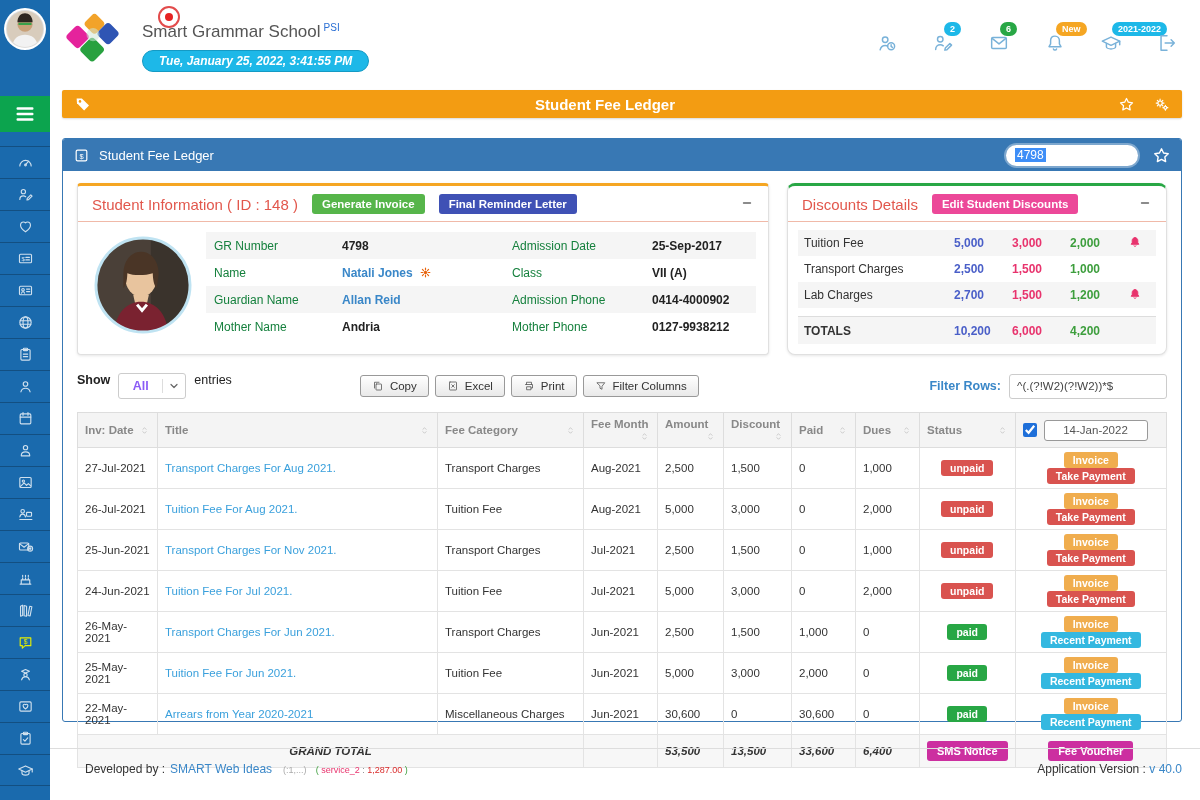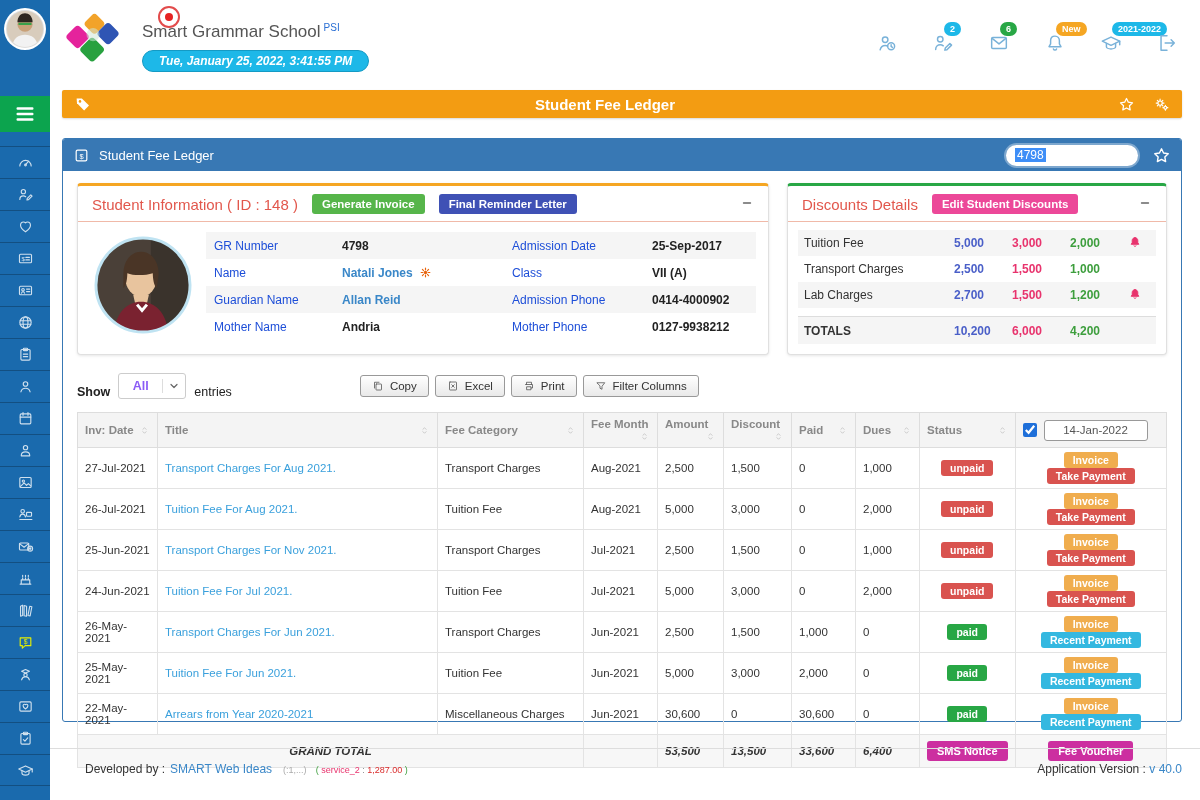--- a/index.html
+++ b/index.html
@@ -47,51 +47,51 @@
   .panel-header .p-title { color:#fff; font-size:13px; margin-left:9px; flex:1; }
   .search-pill { width:132px; height:21px; background:#fff; border-radius:11px; display:flex; align-items:center; padding:0 9px; box-shadow:0 0 0 2px rgba(255,255,255,.35); }
   .search-pill span { background:#3e8ef7; color:#fff; font-size:12px; padding:0 2px; }
   .panel-header .star-ic { width:19px; height:19px; color:#fff; margin-left:14px; cursor:pointer; }
   .panel-body { padding:12px 14px; }
 
   
   .cards-row { display:flex; gap:18px; }
   .card { border:1px solid #e0e0e0; border-radius:4px; box-shadow:0 1px 3px rgba(0,0,0,.10); background:#fff; }
   .card.student { width:692px; border-top:3px solid #f5a623; }
-  .card.discounts { flex:1; border-top:3px solid #28a745; }
+  .card.discounts { flex:1; border-top:3px solid #28a745;border-radius:8px; }
   .card-head { display:flex; align-items:center; gap:14px; padding:8px 14px 7px; border-bottom:1px solid #f0b9a8; }
   .card-title { color:#e2574c; font-size:15px; }
   .btn { border:none; border-radius:3px; color:#fff; font-size:11.5px; font-weight:bold; padding:4px 10px; cursor:pointer; font-family:inherit; }
   .btn.green { background:#56b54a; }
   .btn.indigo { background:#3f51b5; }
   .btn.orange { background:#ec4899; }
   .collapse-btn { margin-left:auto; color:#666; cursor:pointer; font-size:14px; }
   .collapse-btn svg { width:14px; height:14px; }
   .student-body { display:flex; align-items:flex-start; padding:10px 12px; }
   .photo { width:98px; height:98px; margin:4px 14px 0 4px; flex:0 0 auto; }
   .photo svg { width:98px; height:98px; }
   .fields { flex:1; font-size:12px; }
   .f-row { display:grid; grid-template-columns:128px 170px 140px 1fr; align-items:center; min-height:27px; padding:0 8px; }
   .f-row:nth-child(odd) { background:#f5f5f5; }
-  .f-label { color:#1d4ed8; }
+  .f-label { color:#15803d; }
   .f-value { font-weight:bold; color:#222; }
   .f-value.link { color:#3a87c8; cursor:pointer; }
   .sun-ic { width:13px; height:13px; vertical-align:-2px; margin-left:6px; }
 
   .disc-body { padding:8px 10px 10px; font-size:12px; }
   .d-row { display:grid; grid-template-columns:1fr 58px 58px 58px 22px; align-items:center; min-height:26px; padding:0 6px; }
   .d-row:nth-child(odd) { background:#f5f5f5; }
   .d-num { font-weight:bold; }
   .c-blue { color:#4a5fc8; } .c-pink { color:#e8336d; } .c-green { color:#3d9e3d; }
   .bell-ic { width:14px; height:14px; color:#e8336d; }
   .d-total { display:grid; grid-template-columns:1fr 58px 58px 58px 22px; align-items:center; min-height:28px; padding:0 6px; margin-top:8px; border-top:1px solid #ddd; background:#f5f5f5; font-weight:bold; }
 
   
   .controls-row { display:flex; align-items:center; margin-top:18px; font-size:12.5px; }
-  .show-group { display:flex; align-items:flex-end; gap:8px; font-weight:bold; color:#222; }
+  .show-group { display:flex; align-items:flex-start; gap:8px; font-weight:bold; color:#222; }
   .show-select { display:flex; align-items:center; border:1px solid #ccc; border-radius:3px; height:26px; width:68px; cursor:pointer; }
   .show-select .sel-val { flex:1; text-align:center; font-weight:bold; color:#8b5cf6; border-right:1px solid #ddd; }
   .show-select svg { width:12px; height:12px; color:#666; margin:0 5px; }
   .export-btns { display:flex; gap:6px; margin-left:128px; }
   .ex-btn { display:flex; align-items:center; gap:6px; border:1px solid #999; border-radius:3px; background:linear-gradient(#fff,#e9e9e9); color:#333; font-size:11.5px; padding:4px 11px; cursor:pointer; font-family:inherit; }
   .ex-btn svg { width:12px; height:12px; color:#555; }
   .filter-group { margin-left:auto; display:flex; align-items:center; gap:8px; }
   .filter-label { color:#3a87c8; font-weight:bold; }
   .filter-input { width:158px; height:25px; border:1px solid #ccc; border-radius:3px; padding:0 7px; font-size:11.5px; color:#444; font-family:inherit; }
 
@@ -517,20 +517,24 @@
             </svg>
             <span>Print</span>
           </button>
           <button class="ex-btn">
             <svg class="" viewBox="0 0 24 24" fill="none" stroke="currentColor" stroke-width="1.6" stroke-linecap="round" stroke-linejoin="round">
               <path d="M4.5 5.5h15L14 12.5v6l-4-2v-4z"></path>
             </svg>
             <span>Filter Columns</span>
           </button>
         </div>
+      <div class="filter-group">
+        <span class="filter-label">Filter Rows:</span>
+        <input class="filter-input" value="^(.(?!W2)(?!W2))*$" style="">
+      </div>
     </div>
 
     <table class="ledger">
       <colgroup>
         <col style="width:80px">
           <col style="width:280px">
           <col style="width:146px">
           <col style="width:74px">
         <col style="width:66px">
           <col style="width:68px">

